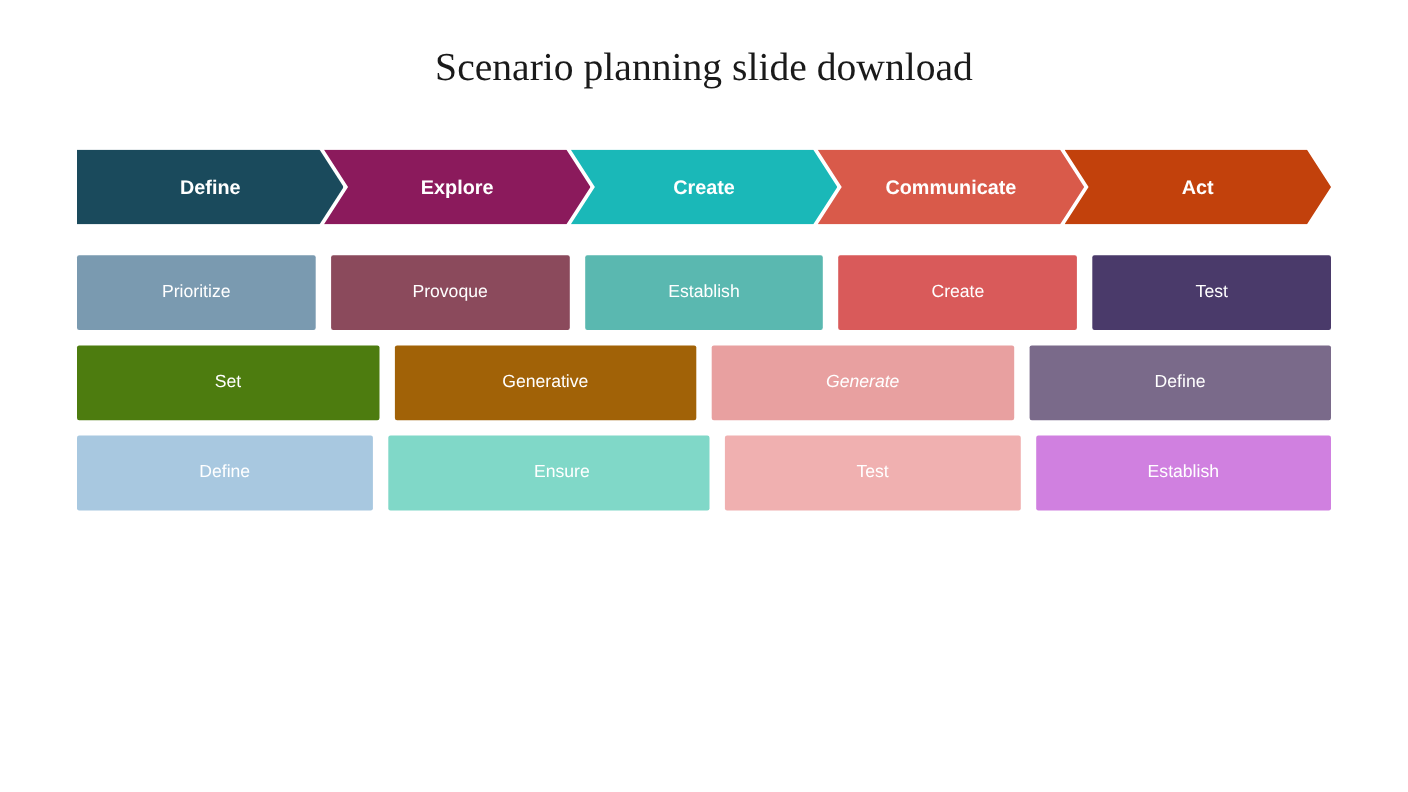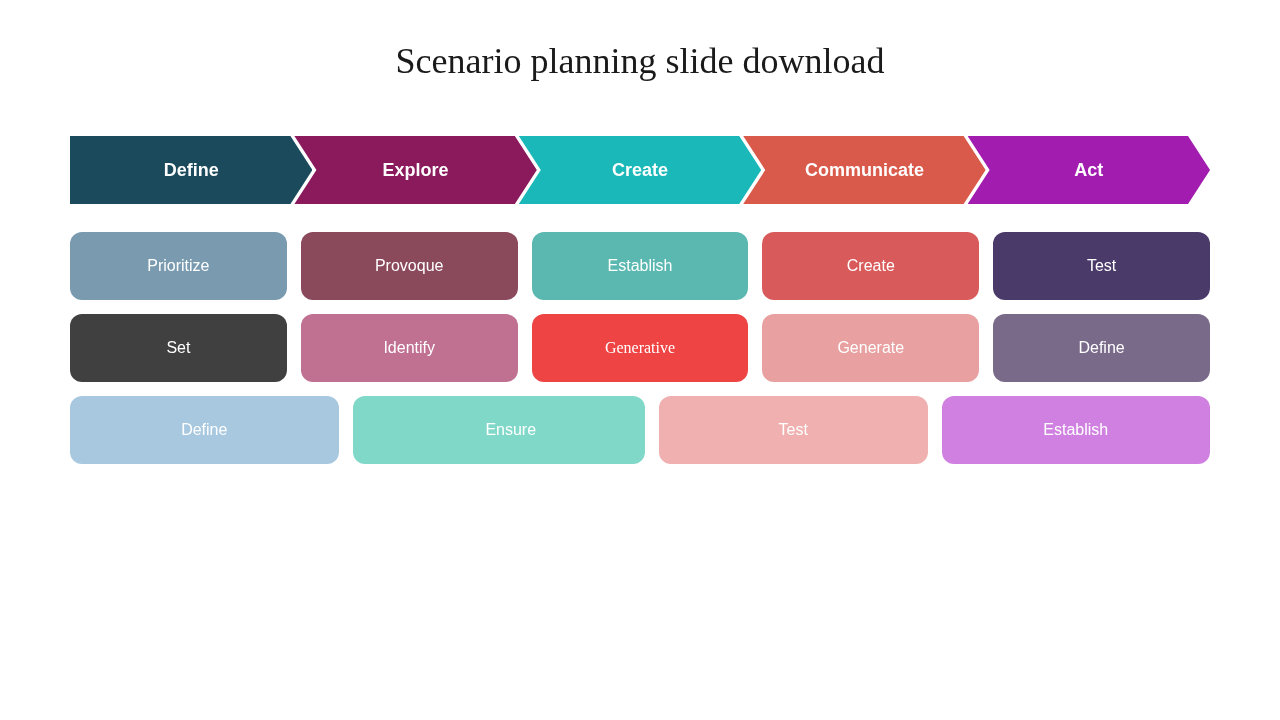--- a/index.html
+++ b/index.html
@@ -63,50 +63,49 @@
 
     .grid-cell {
       flex: 1;
       height: 68px;
       display: flex;
       align-items: center;
       justify-content: center;
       color: #ffffff;
       font-size: 16px;
       font-family: Arial, sans-serif;
-      border-radius: 12px;
+      border-radius: 2px;
     }
   </style>
 </head>
 <body>
 
 <h1 class="page-title">Scenario planning slide download</h1>
 
 <div class="content-area">
   <div class="arrow-row" id="arrow-row">
       <div class="arrow-item" style="background-color: rgb(26, 74, 92);">Define</div>
       <div class="arrow-item" style="background-color: rgb(139, 26, 92);">Explore</div>
       <div class="arrow-item" style="background-color: rgb(26, 184, 184);">Create</div>
       <div class="arrow-item" style="background-color: rgb(217, 90, 74);">Communicate</div>
-      <div class="arrow-item" style="background-color: #a21caf;">Act</div>
+      <div class="arrow-item" style="background-color: #c2410c;">Act</div>
     </div>
 
   <div id="grid-container">
       <div class="grid-row">
         <div class="grid-cell" style="background-color: rgb(122, 154, 176);">Prioritize</div>
         <div class="grid-cell" style="background-color: rgb(139, 74, 92);">Provoque</div>
         <div class="grid-cell" style="background-color: rgb(90, 184, 176);">Establish</div>
         <div class="grid-cell" style="background-color: rgb(217, 90, 90);">Create</div>
         <div class="grid-cell" style="background-color: rgb(74, 58, 106);">Test</div>
       </div>
       <div class="grid-row">
-        <div class="grid-cell" style="background-color: #404040;">Set</div>
-        <div class="grid-cell" style="background-color: rgb(192, 112, 144);">Identify</div>
-        <div class="grid-cell" style="background-color: #ef4444; font-family: Liberation Serif, serif;">Generative</div>
-        <div class="grid-cell" style="background-color: rgb(232, 160, 160);">Generate</div>
+        <div class="grid-cell" style="background-color: #4d7c0f;">Set</div>
+        <div class="grid-cell" style="background-color: #a16207;">Generative</div>
+        <div class="grid-cell" style="background-color: rgb(232, 160, 160); font-style: italic;">Generate</div>
         <div class="grid-cell" style="background-color: rgb(122, 106, 138);">Define</div>
       </div>
       <div class="grid-row">
         <div class="grid-cell" style="background-color: rgb(168, 200, 224);">Define</div>
         <div class="grid-cell" style="background-color: rgb(128, 216, 200); padding-left: 24px;">Ensure</div>
         <div class="grid-cell" style="background-color: rgb(240, 176, 176);">Test</div>
         <div class="grid-cell" style="background-color: rgb(208, 128, 224);">Establish</div>
       </div>
     </div>
 </div>

